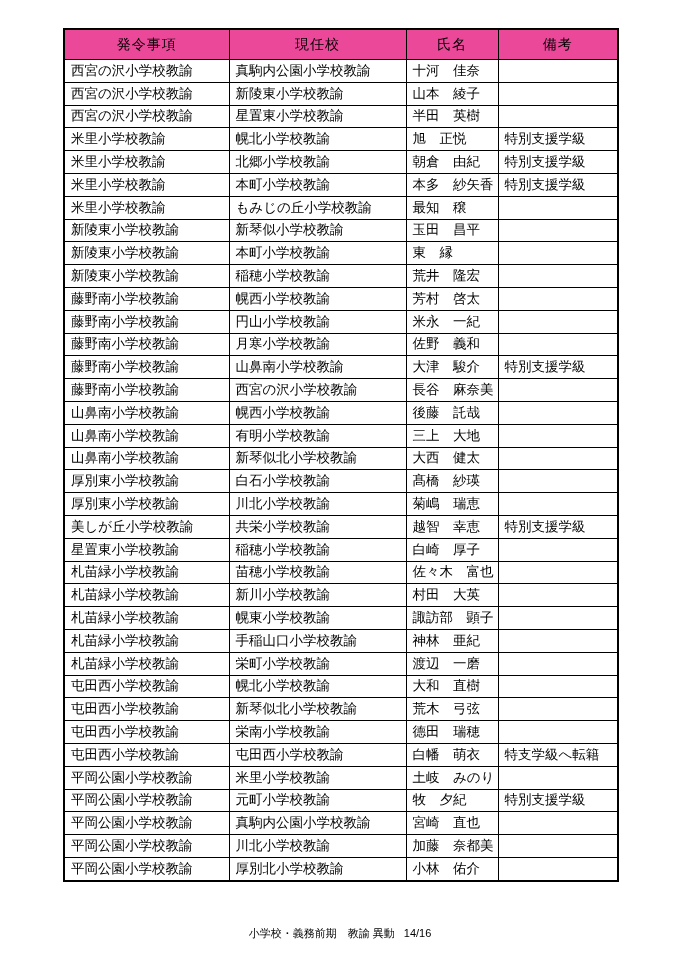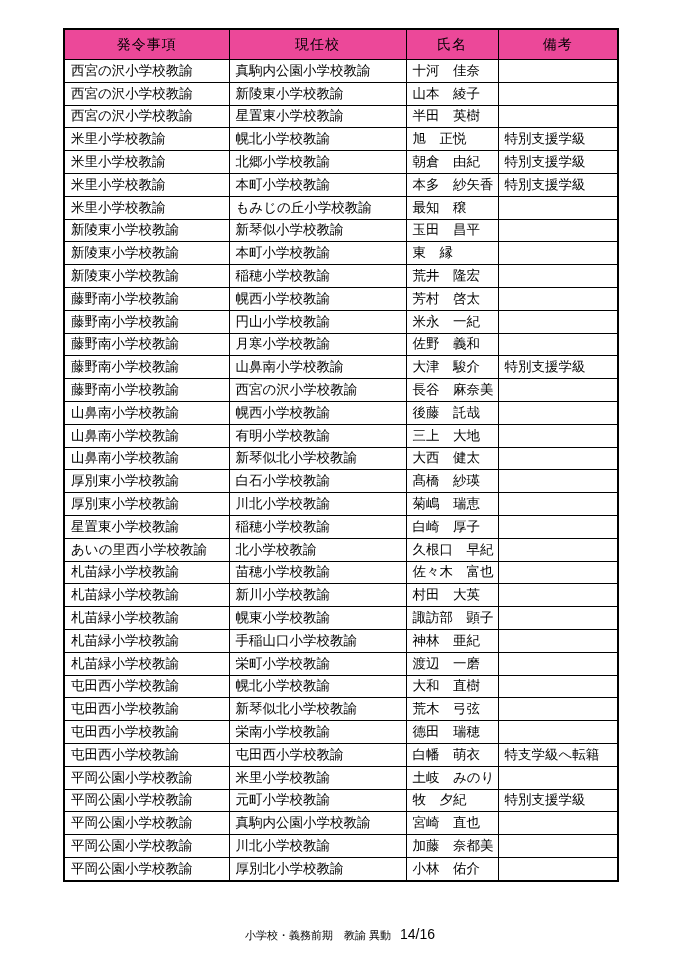--- a/index.html
+++ b/index.html
@@ -53,21 +53,21 @@
   .footer {
     position: absolute;
     left: 0;
     top: 926px;
     width: 100%;
     text-align: center;
     font-size: 11px;
     color: #000000;
   }
   .footer .page-number {
-    font-size: 14px;
+    font-size: 11px;
     margin-left: 6px;
   }
 </style>
 </head>
 <body>
 
 <div class="page">
 
   <table class="personnel">
     <colgroup>
@@ -199,29 +199,29 @@
           <td>髙橋　紗瑛</td>
           <td></td>
         </tr>
         <tr>
           <td>厚別東小学校教諭</td>
           <td>川北小学校教諭</td>
           <td>菊嶋　瑞恵</td>
           <td></td>
         </tr>
         <tr>
+          <td>美しが丘小学校教諭</td>
+          <td>共栄小学校教諭</td>
+          <td>越智　幸恵</td>
+          <td>特別支援学級</td>
+        </tr>
+        <tr>
           <td>星置東小学校教諭</td>
           <td>稲穂小学校教諭</td>
           <td>白崎　厚子</td>
-          <td></td>
-        </tr>
-        <tr>
-          <td>あいの里西小学校教諭</td>
-          <td>北小学校教諭</td>
-          <td>久根口　早紀</td>
           <td></td>
         </tr>
         <tr>
           <td>札苗緑小学校教諭</td>
           <td>苗穂小学校教諭</td>
           <td>佐々木　富也</td>
           <td></td>
         </tr>
         <tr>
           <td>札苗緑小学校教諭</td>

